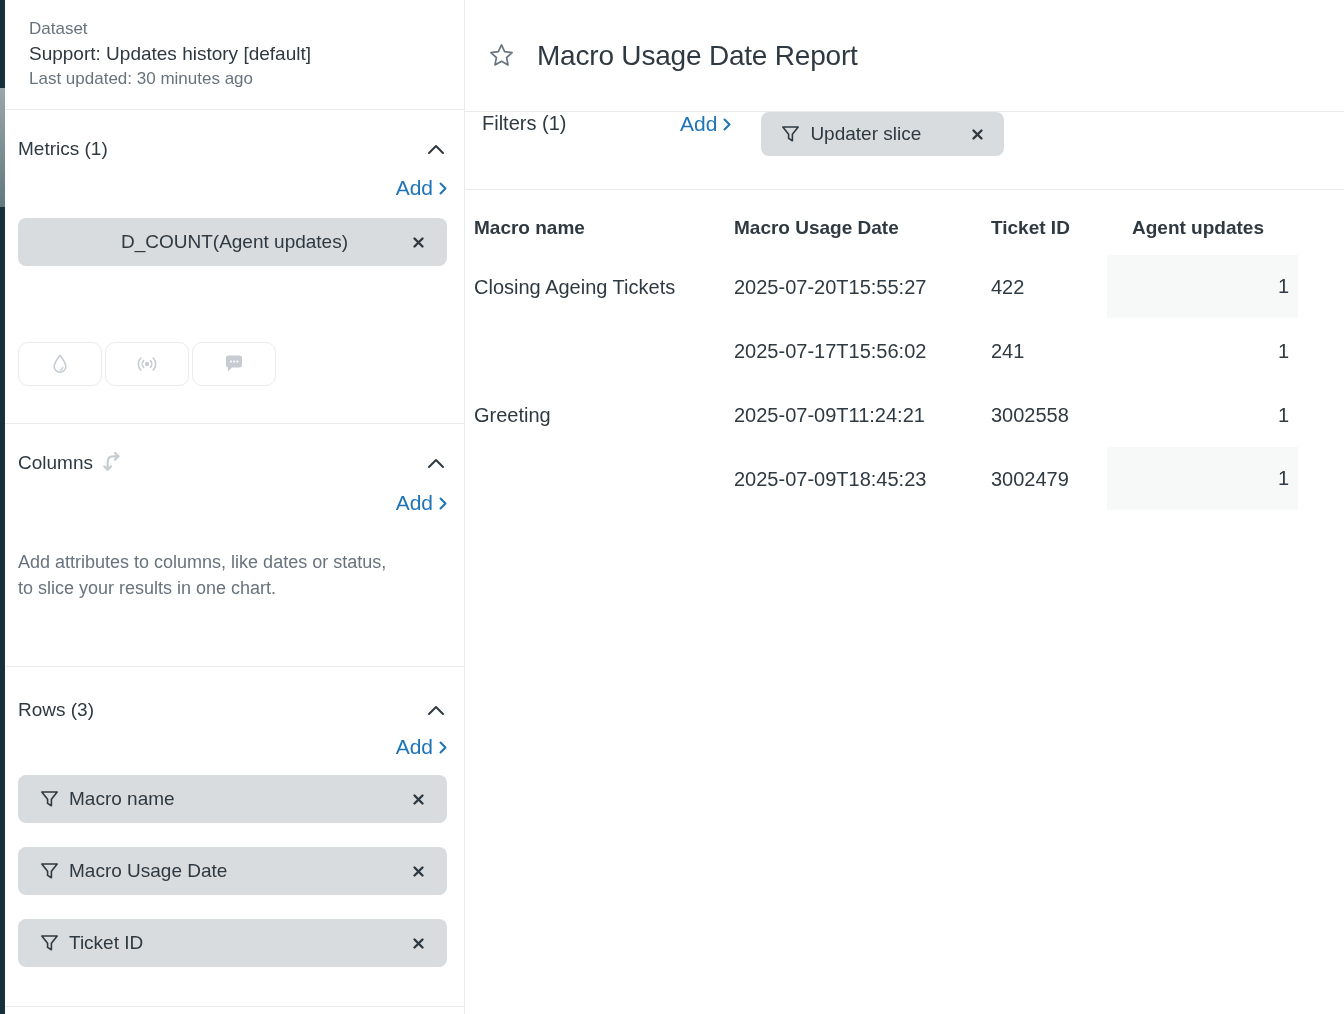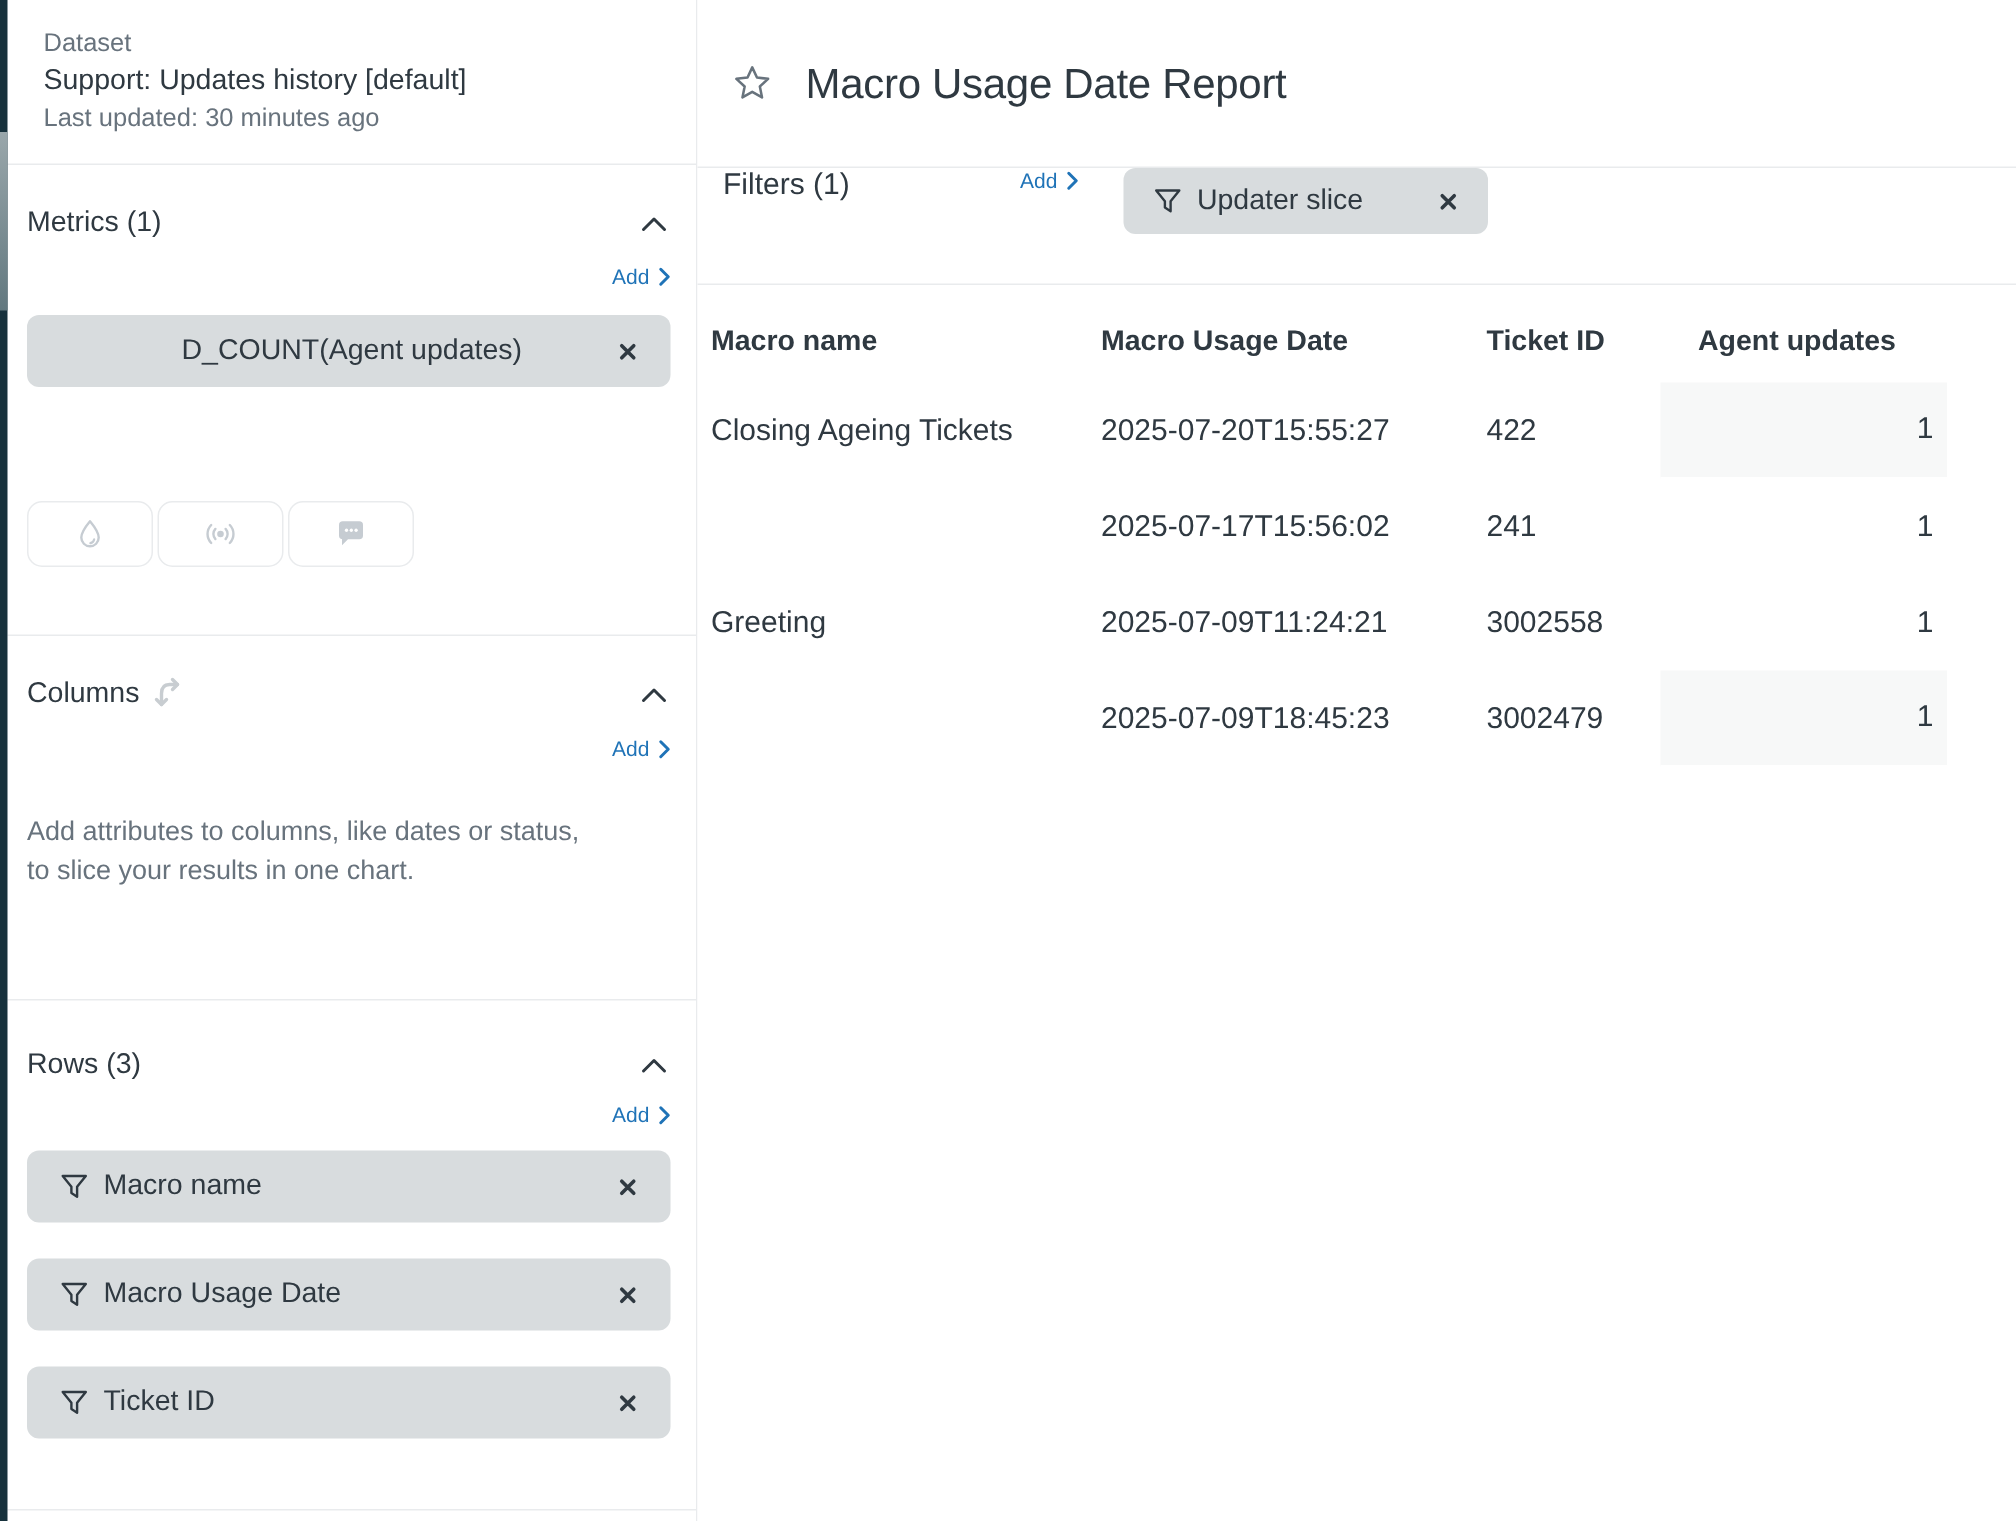--- a/index.html
+++ b/index.html
@@ -21,21 +21,21 @@
   .ds-name  { font-size:19px; color:#2f3941; line-height:25px; }
   .ds-updated { font-size:17px; color:#68737d; line-height:25px; }
 
   .sec-head { display:flex; align-items:center; justify-content:space-between; }
   .sec-title { font-size:19px; color:#2f3941; display:flex; align-items:center; gap:8px; }
   .metrics { padding-top:28px; height:314px; }
   .columns-sec { padding-top:27px; height:243px; }
   .rows-sec { padding-top:32px; height:340px; }
 
   .add-row { display:flex; justify-content:flex-end; margin-top:16px; }
-  .add-link { color:#1f73b7; font-size:14px; display:inline-flex; align-items:center;
+  .add-link { color:#1f73b7; font-size:21px; display:inline-flex; align-items:center;
               gap:6px; cursor:pointer; text-decoration:none; background:none; border:none;
               font-family:inherit; }
   .chev-collapse { background:none; border:none; cursor:pointer; padding:2px; display:flex; }
 
   .chip { background:#d8dcde; border-radius:8px; height:48px; display:flex;
           align-items:center; padding:0 18px 0 22px; font-size:19px; color:#2f3941;
           cursor:pointer; }
   .metric-chip { margin-top:18px; justify-content:center; position:relative; }
   .metric-chip .chip-x { position:absolute; right:18px; }
   .row-chip { margin-bottom:24px; }

